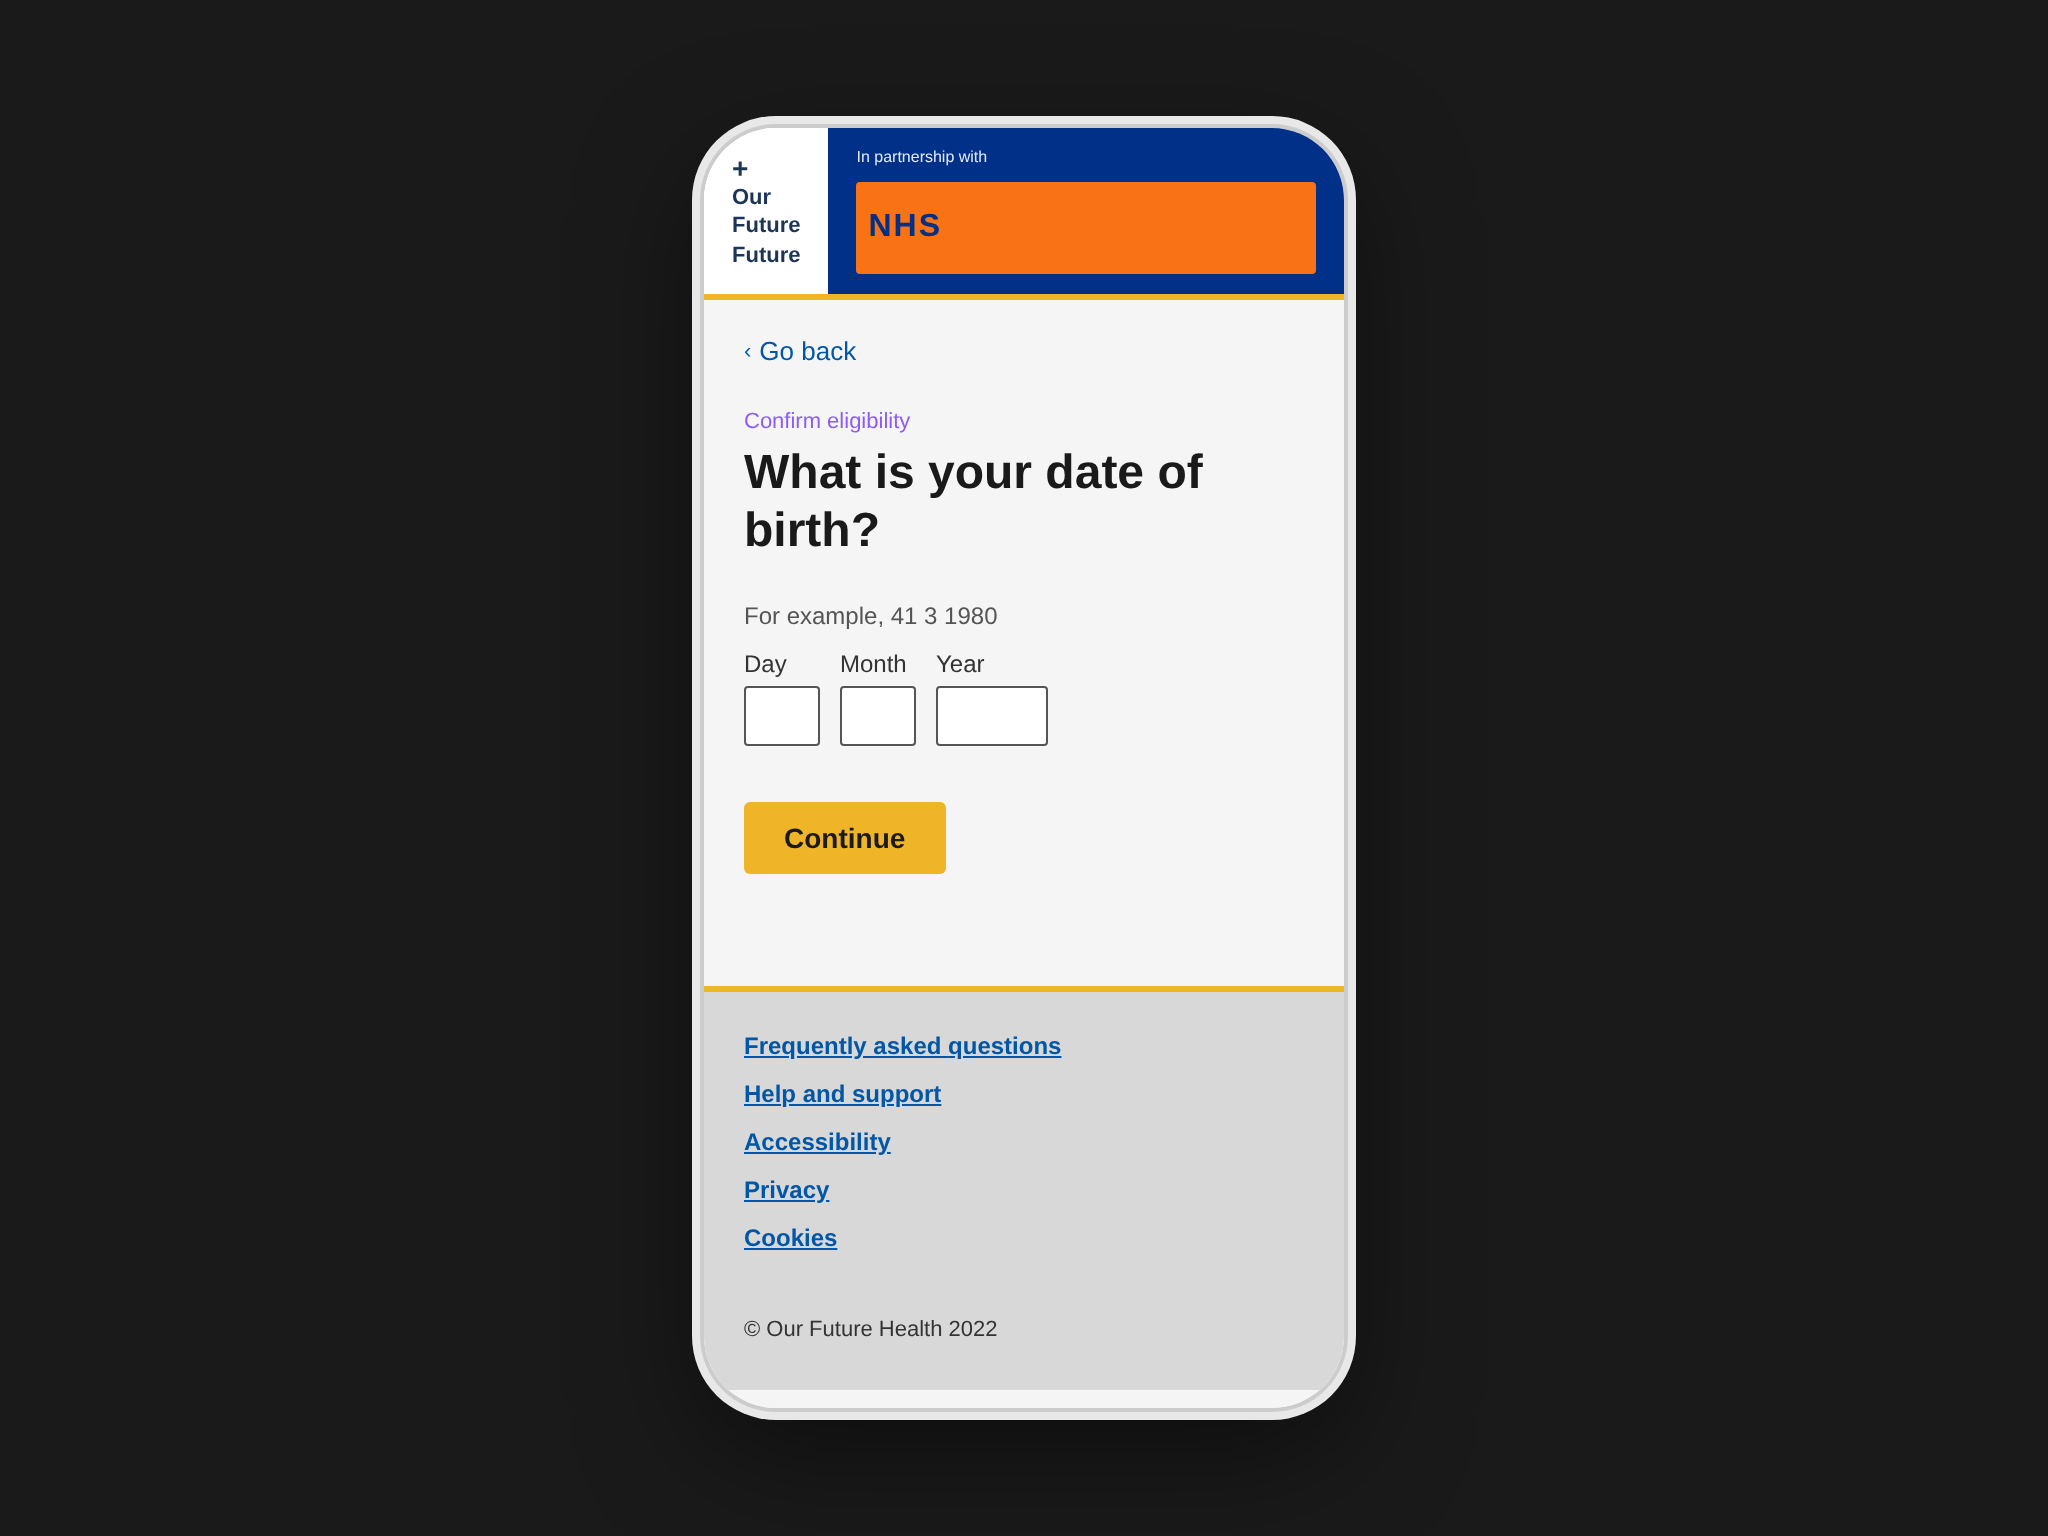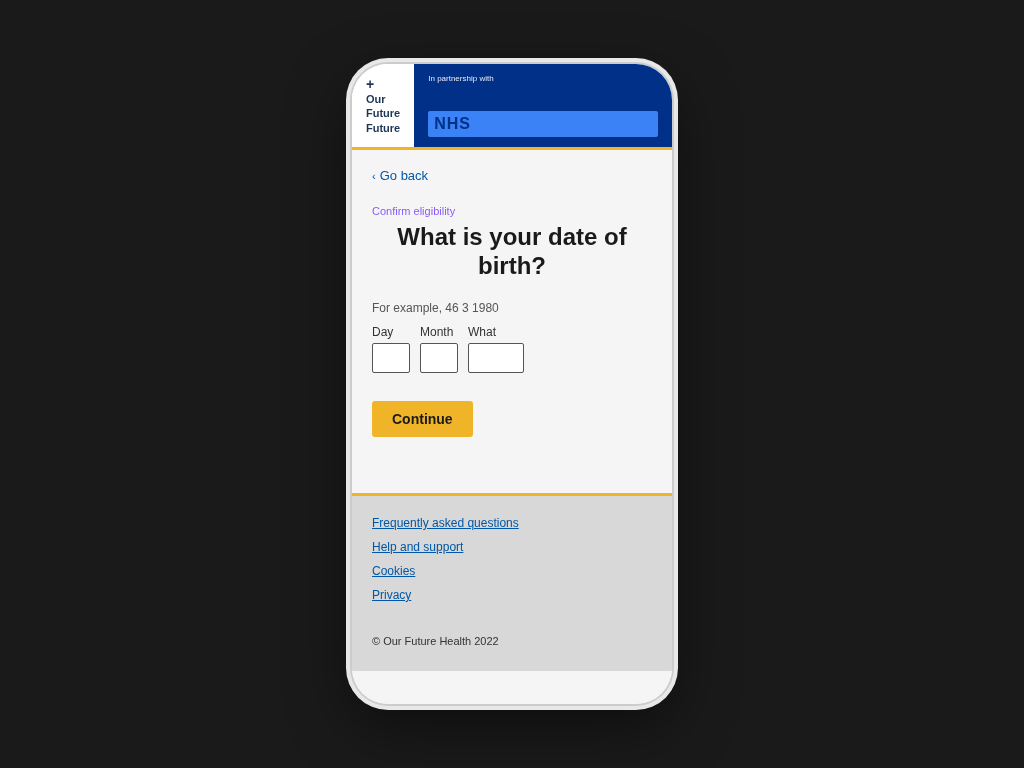--- a/index.html
+++ b/index.html
@@ -69,25 +69,25 @@
     }
 
     .partnership-text {
       color: #fff;
       font-size: 8px;
       margin-bottom: 3px;
       opacity: 0.9;
     }
 
     .nhs-logo {
-      background: #3b82f6;
+      background: #f97316;
       color: #003087;
       font-size: 16px;
       font-weight: 900;
-      padding: 4px 6px;
+      padding: 14px 6px;
       display: inline-block;
       border-radius: 2px;
       letter-spacing: 1px;
     }
 
     
     .main-content {
       flex: 1;
       background: #f5f5f5;
       padding: 0;
@@ -119,21 +119,20 @@
       color: #8b5cf6;
       margin-bottom: 6px;
     }
 
     .page-title {
       font-size: 24px;
       font-weight: 700;
       color: #1a1a1a;
       line-height: 1.2;
       margin-bottom: 20px;
-      text-align: center;
     }
 
     .hint-text {
       font-size: 12px;
       color: #555;
       margin-bottom: 10px;
     }
 
     .date-fields {
       display: flex;
@@ -197,20 +196,21 @@
     .footer {
       background: #d8d8d8;
       padding: 20px 20px 24px;
     }
 
     .footer-links {
       display: flex;
       flex-direction: column;
       gap: 10px;
       margin-bottom: 18px;
+      font-weight: bold;
     }
 
     .footer-link {
       color: #0057a8;
       font-size: 12px;
       text-decoration: underline;
       cursor: pointer;
     }
 
     .footer-copyright {
@@ -250,49 +250,50 @@
         <span>Go back</span>
       </a>
 
       
       <div class="page-subtitle">Confirm eligibility</div>
 
       
       <h1 class="page-title">What is your date of birth?</h1>
 
       
-      <div class="hint-text">For example, 46 3 1980</div>
+      <div class="hint-text">For example, 41 3 1980</div>
 
       
       <div class="date-fields">
         <div class="date-field-group">
           <label class="date-label">Day</label>
           <input class="date-input date-input-day" type="text" maxlength="2" style="">
         </div>
         <div class="date-field-group">
           <label class="date-label">Month</label>
           <input class="date-input date-input-month" type="text" maxlength="2" style="">
         </div>
         <div class="date-field-group">
-          <label class="date-label">What</label>
+          <label class="date-label">Year</label>
           <input class="date-input date-input-year" type="text" maxlength="4" style="">
         </div>
       </div>
 
       
       <button class="continue-button">Continue</button>
 
     </div>
 
     <div class="divider-line"></div>
 
     <footer class="footer">
       <div class="footer-links">
         <a class="footer-link">Frequently asked questions</a>
         <a class="footer-link">Help and support</a>
+        <a class="footer-link">Accessibility</a>
+        <a class="footer-link">Privacy</a>
         <a class="footer-link">Cookies</a>
-        <a class="footer-link">Privacy</a>
       </div>
       <div class="footer-copyright">© Our Future Health 2022</div>
     </footer>
 
   </div>
 </div>
 
 </body></html>

